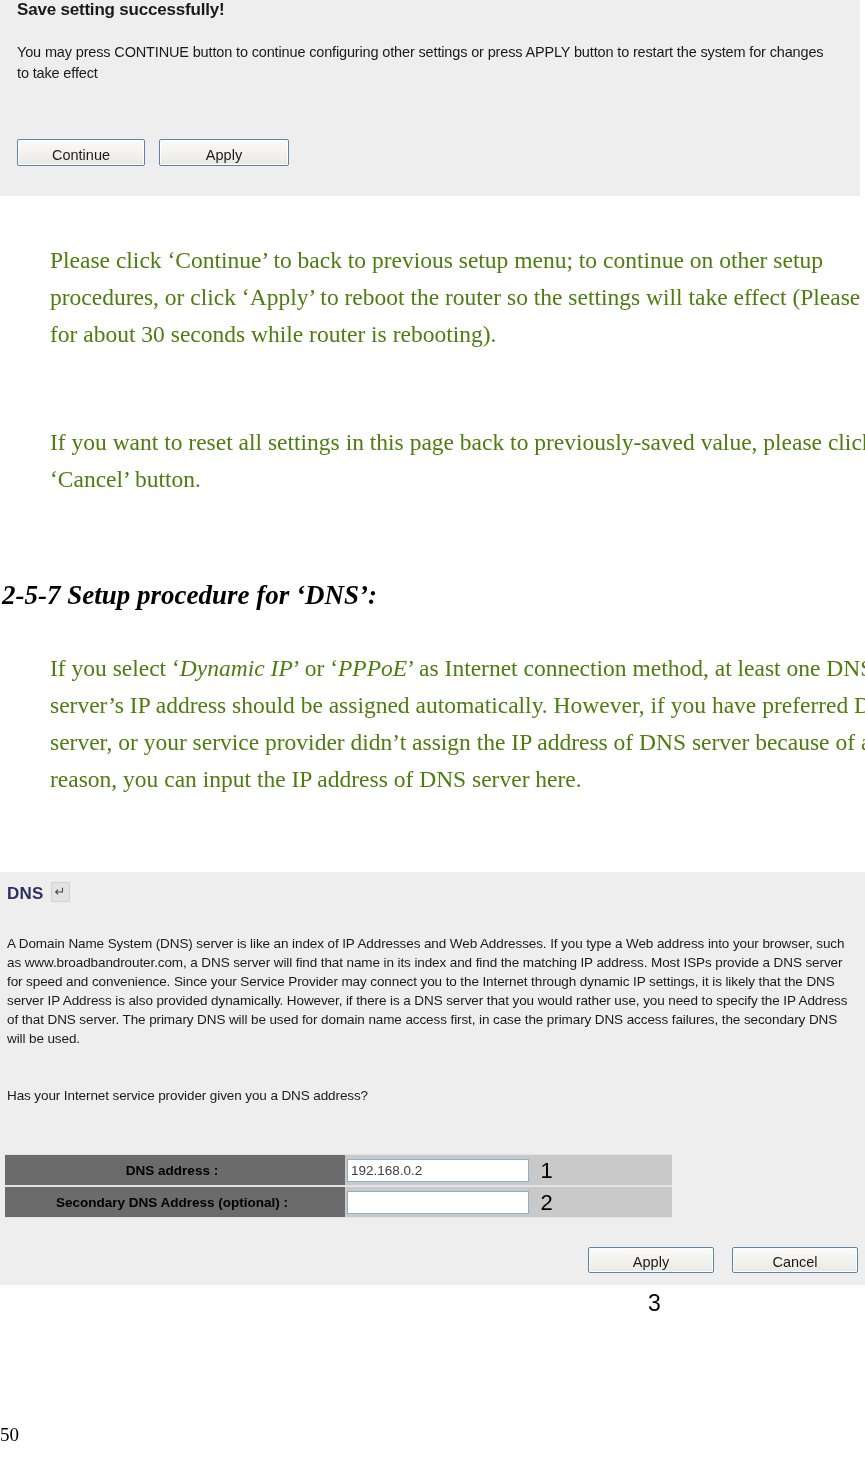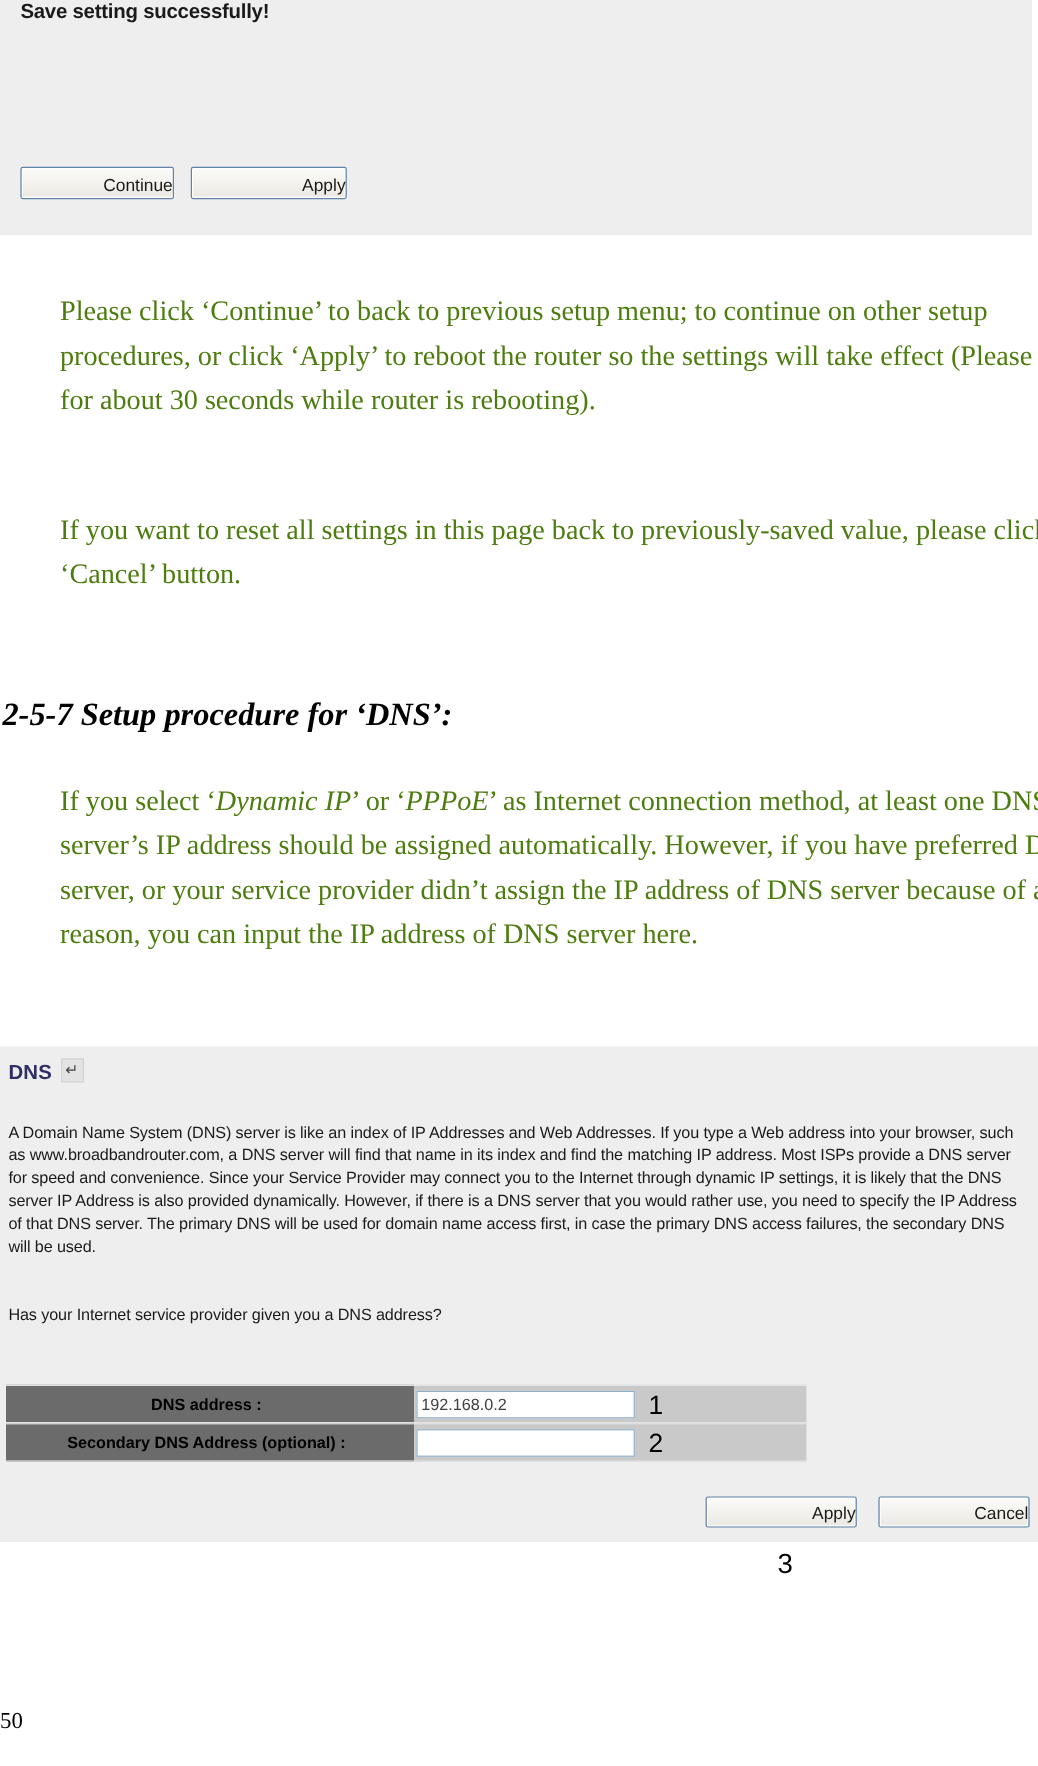--- a/index.html
+++ b/index.html
@@ -64,21 +64,20 @@
     font-size: 14.5px;
     color: #1a1a1a;
     cursor: pointer;
     padding: 0;
     line-height: 1;
     position: absolute;
   }
   .ui-button span {
     display: block;
     width: 100%;
-    text-align: right;
   }
 
   #btn-continue { left: 17px;  top: 139px; width: 128px; height: 27px; }
   #btn-continue span { padding-top: 5px; }
   #btn-apply-top { left: 159px; top: 139px; width: 130px; height: 27px; }
   #btn-apply-top span { padding-top: 5px; }
 
   
   .prose {
     position: absolute;
@@ -240,20 +239,21 @@
     font-size: 19px;
     color: #000000;
   }
 </style>
 </head>
 <body>
 
 <div class="ui-panel" id="save-panel">
   <div id="save-title">Save setting successfully!</div>
 
+  <div id="save-message">You may press CONTINUE button to continue configuring other settings or press APPLY button to restart the system for changes to take effect</div>
 
   <button class="ui-button" id="btn-continue">
     <span>Continue</span>
   </button>
 
   <button class="ui-button" id="btn-apply-top">
     <span>Apply</span>
   </button>
 </div>
 

